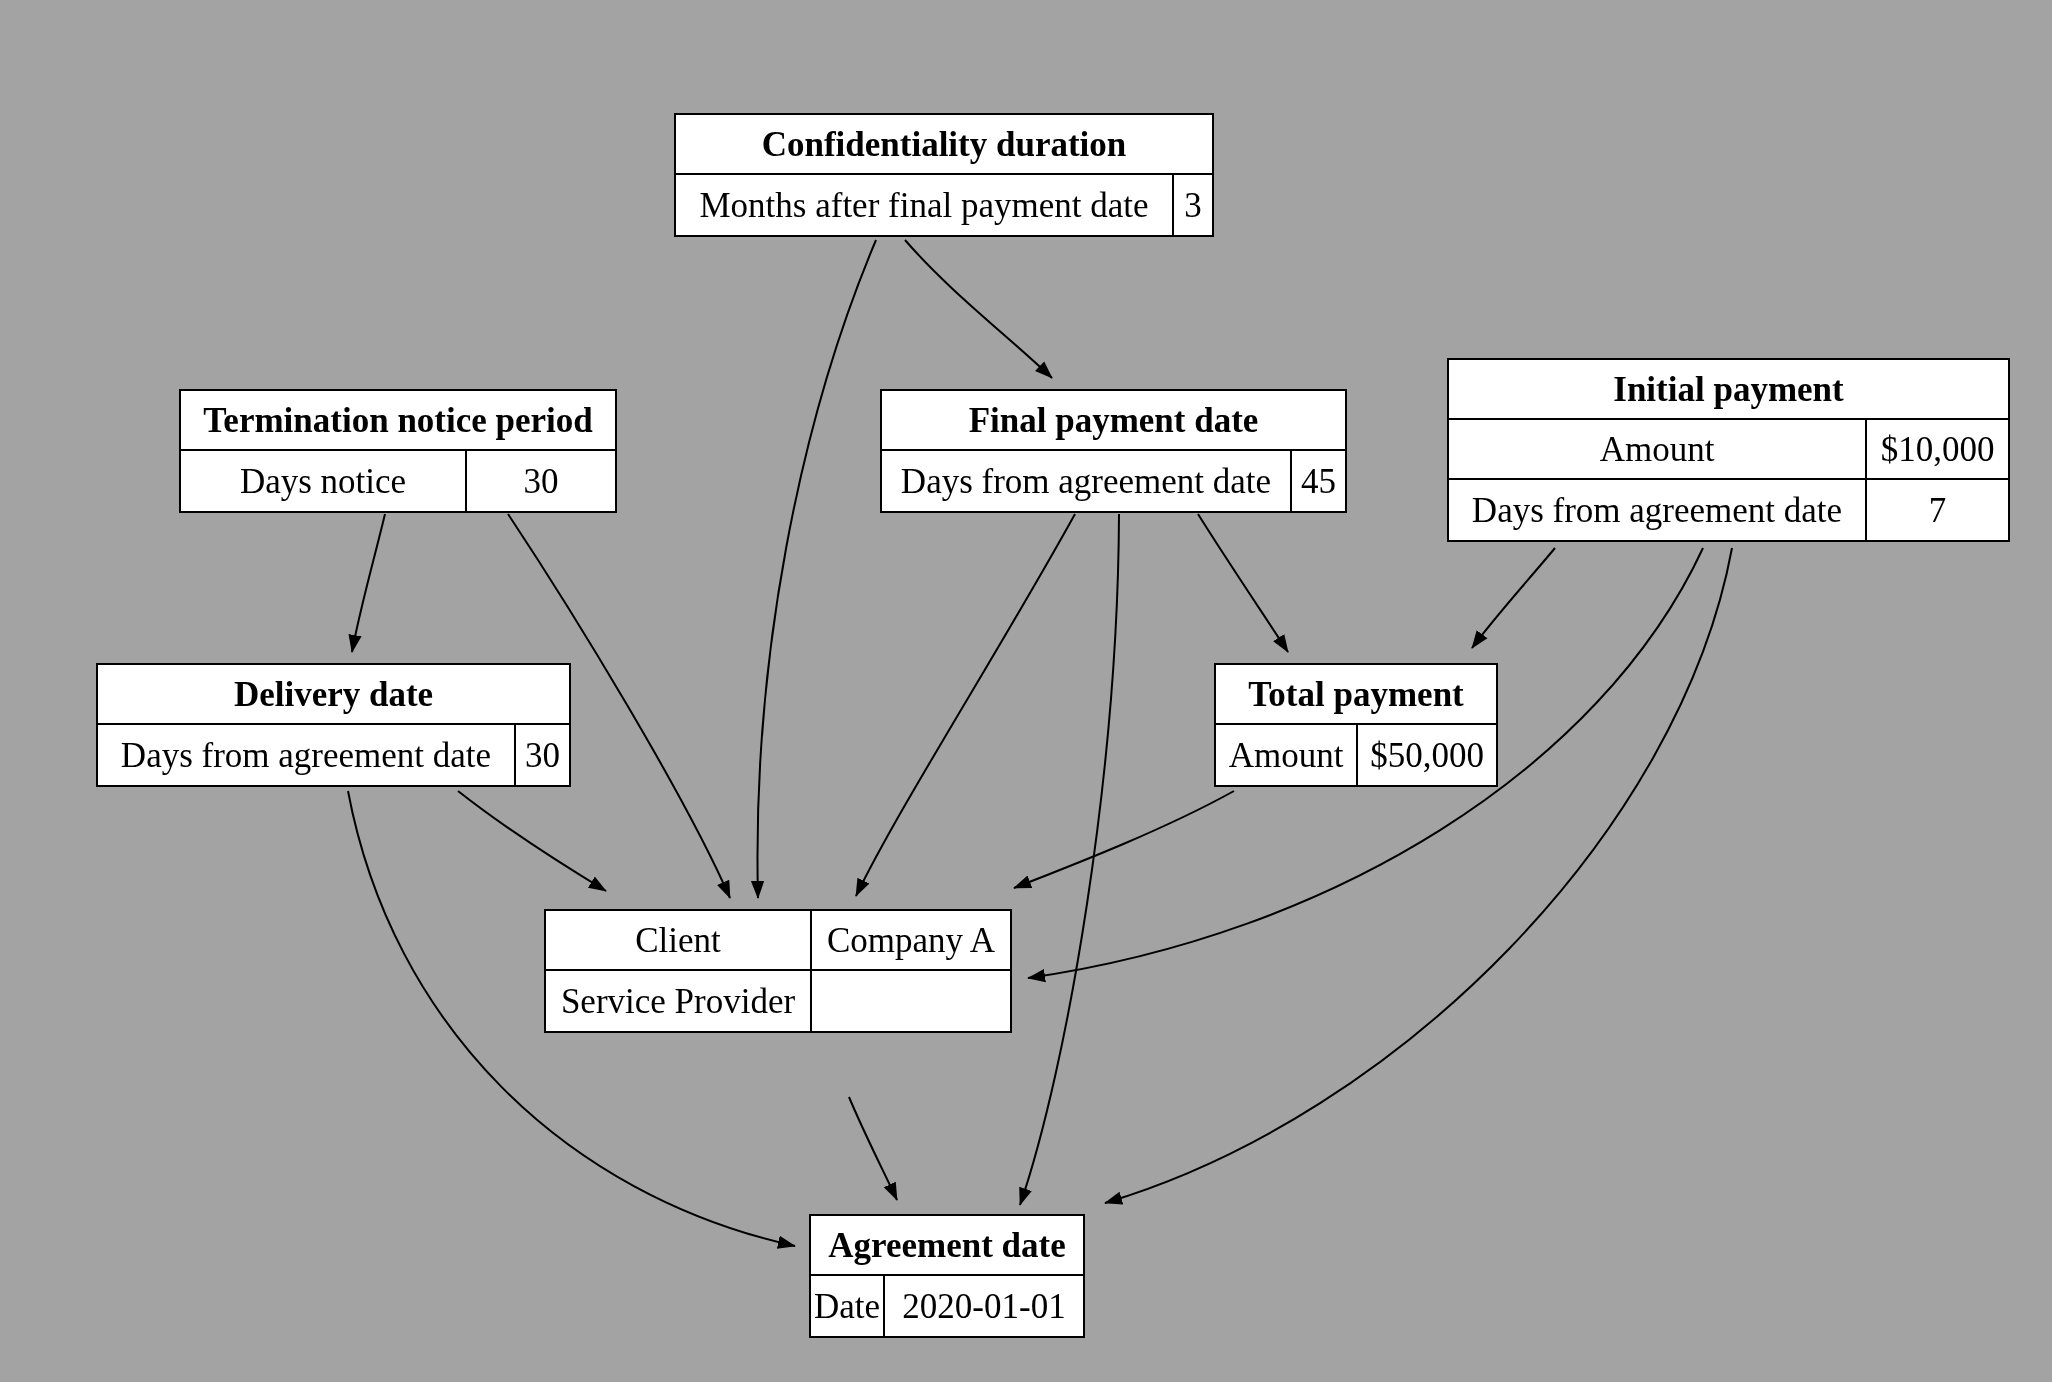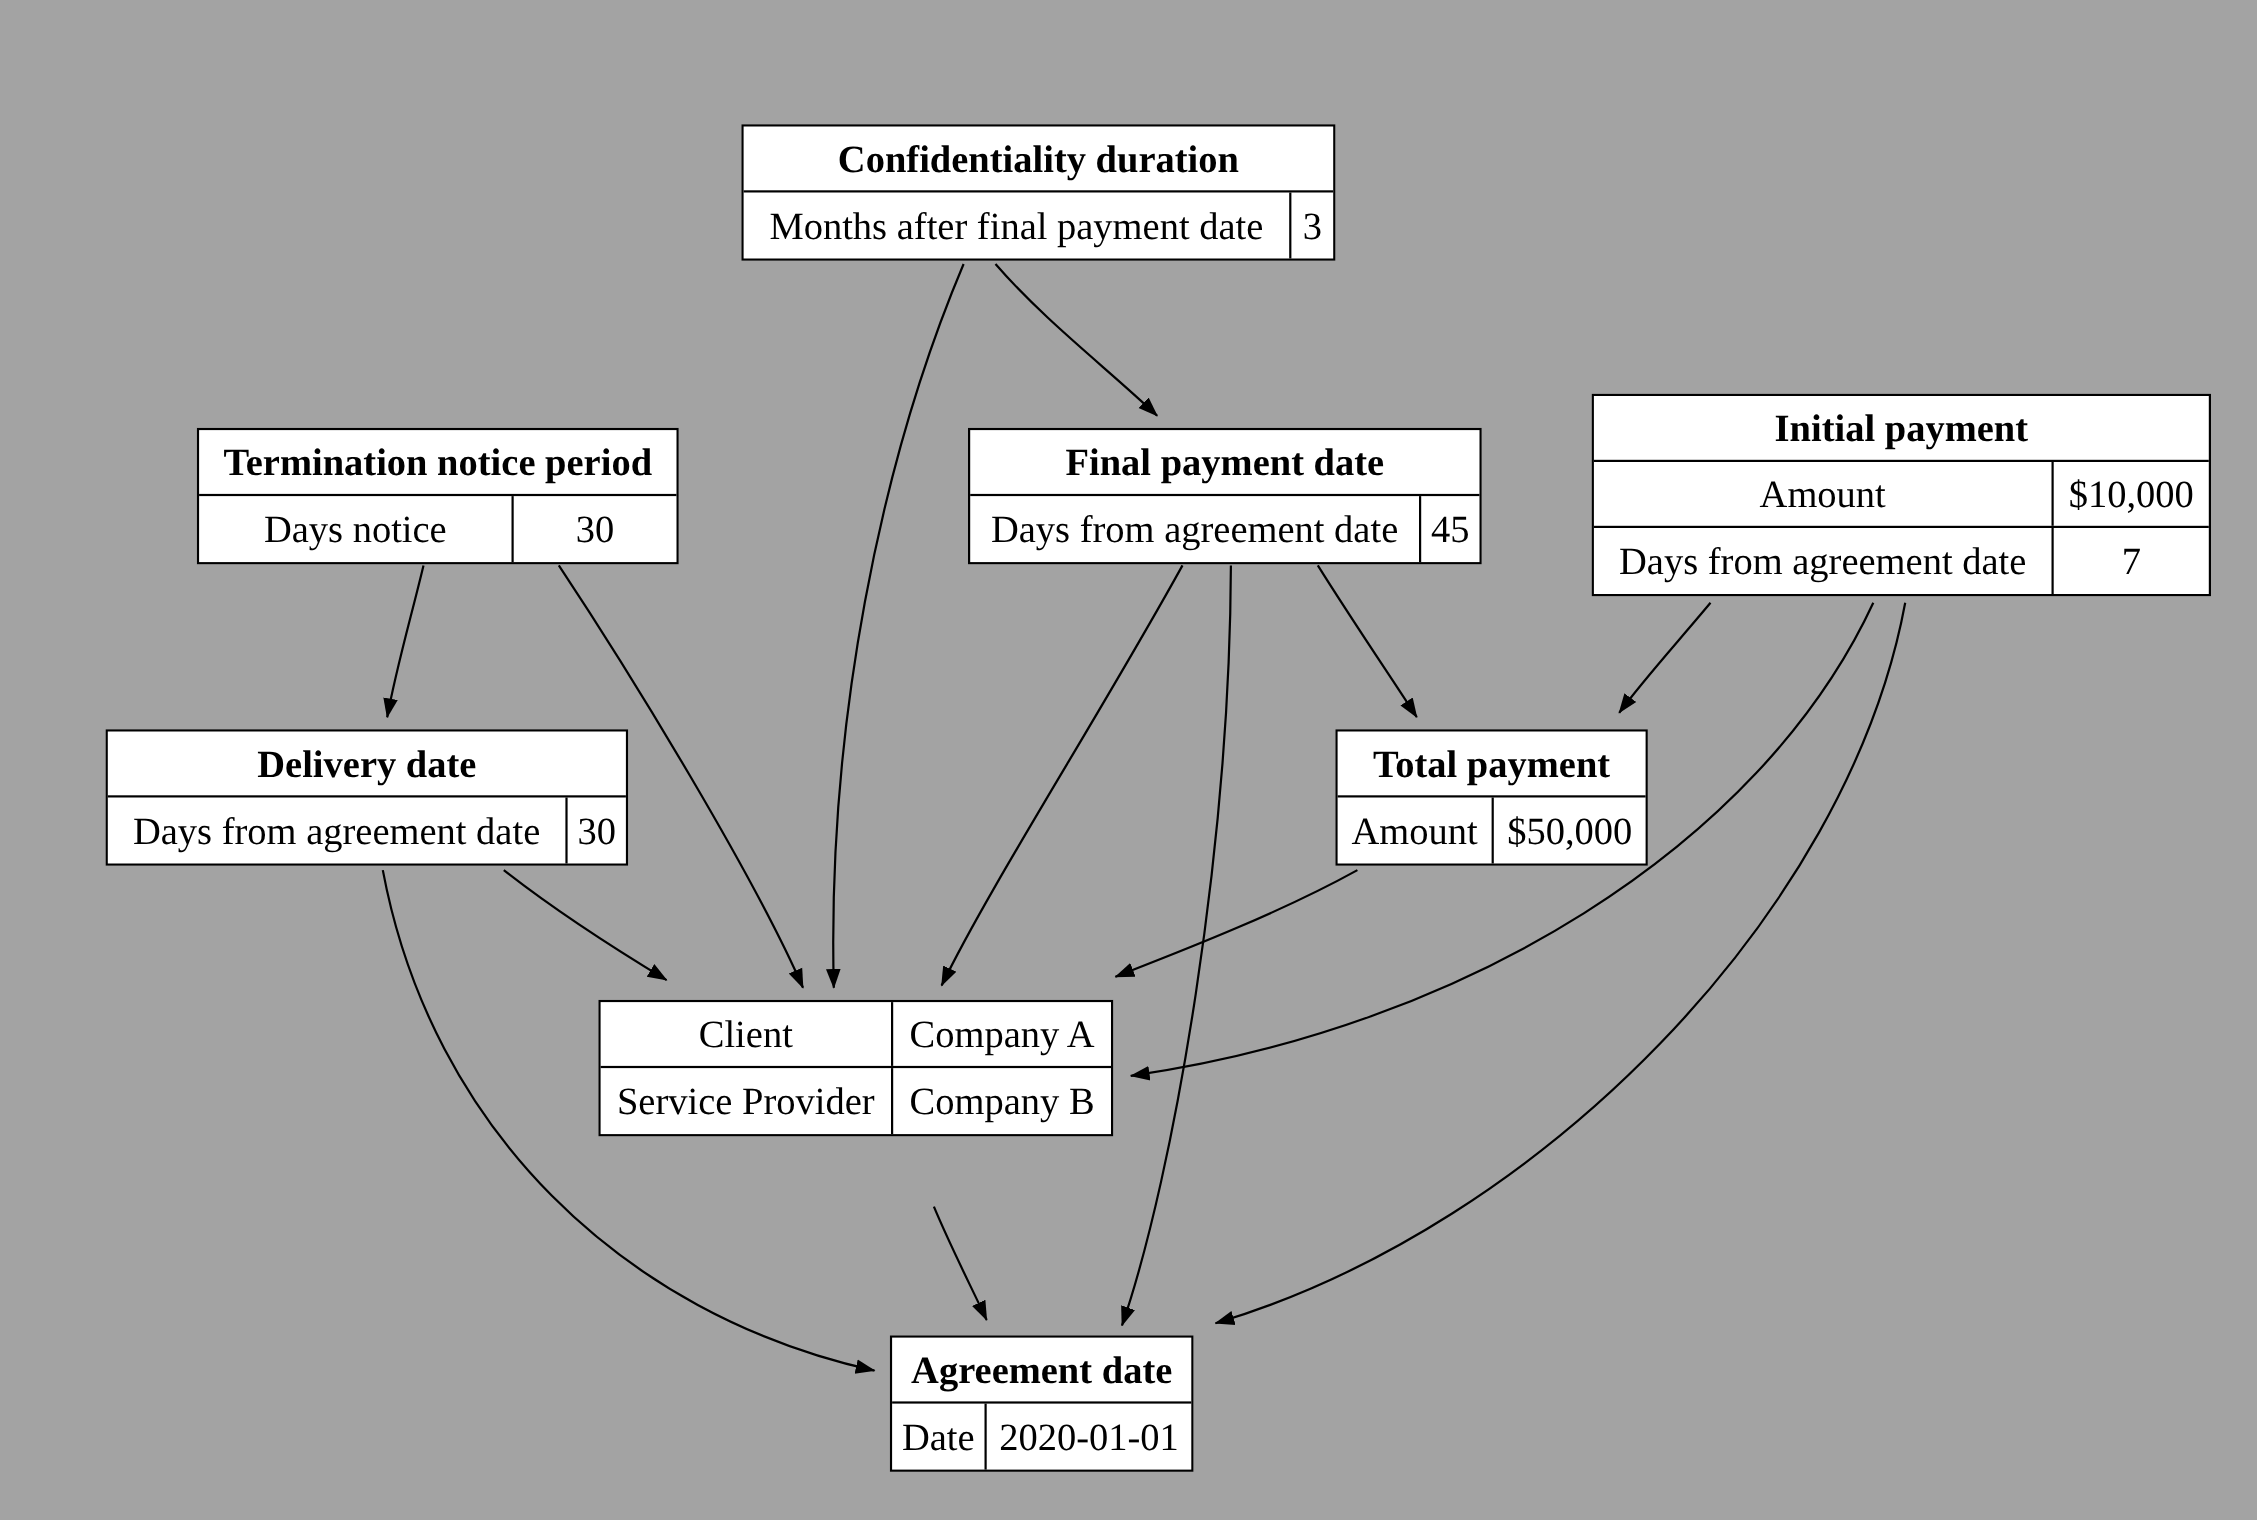--- a/index.html
+++ b/index.html
@@ -136,25 +136,24 @@
     </div>
   </div>
 
   <div class="node" style="left:544px; top:909px; width:468px;">
     <div class="node-row">
       <div class="cell label" style="width:266px;">Client</div>
       <div class="cell value">Company A</div>
     </div>
     <div class="node-row">
       <div class="cell label" style="width:266px;">Service Provider</div>
-      <div class="cell value">Company B</div>
     </div>
   </div>
 
   <div class="node" style="left:809px; top:1214px; width:276px;">
     <div class="node-title">Agreement date</div>
     <div class="node-row">
-      <div class="cell label" style="width:86px;">Date</div>
+      <div class="cell label" style="width:74px;">Date</div>
       <div class="cell value">2020-01-01</div>
     </div>
   </div>
 
 </div>
 
 </body></html>

